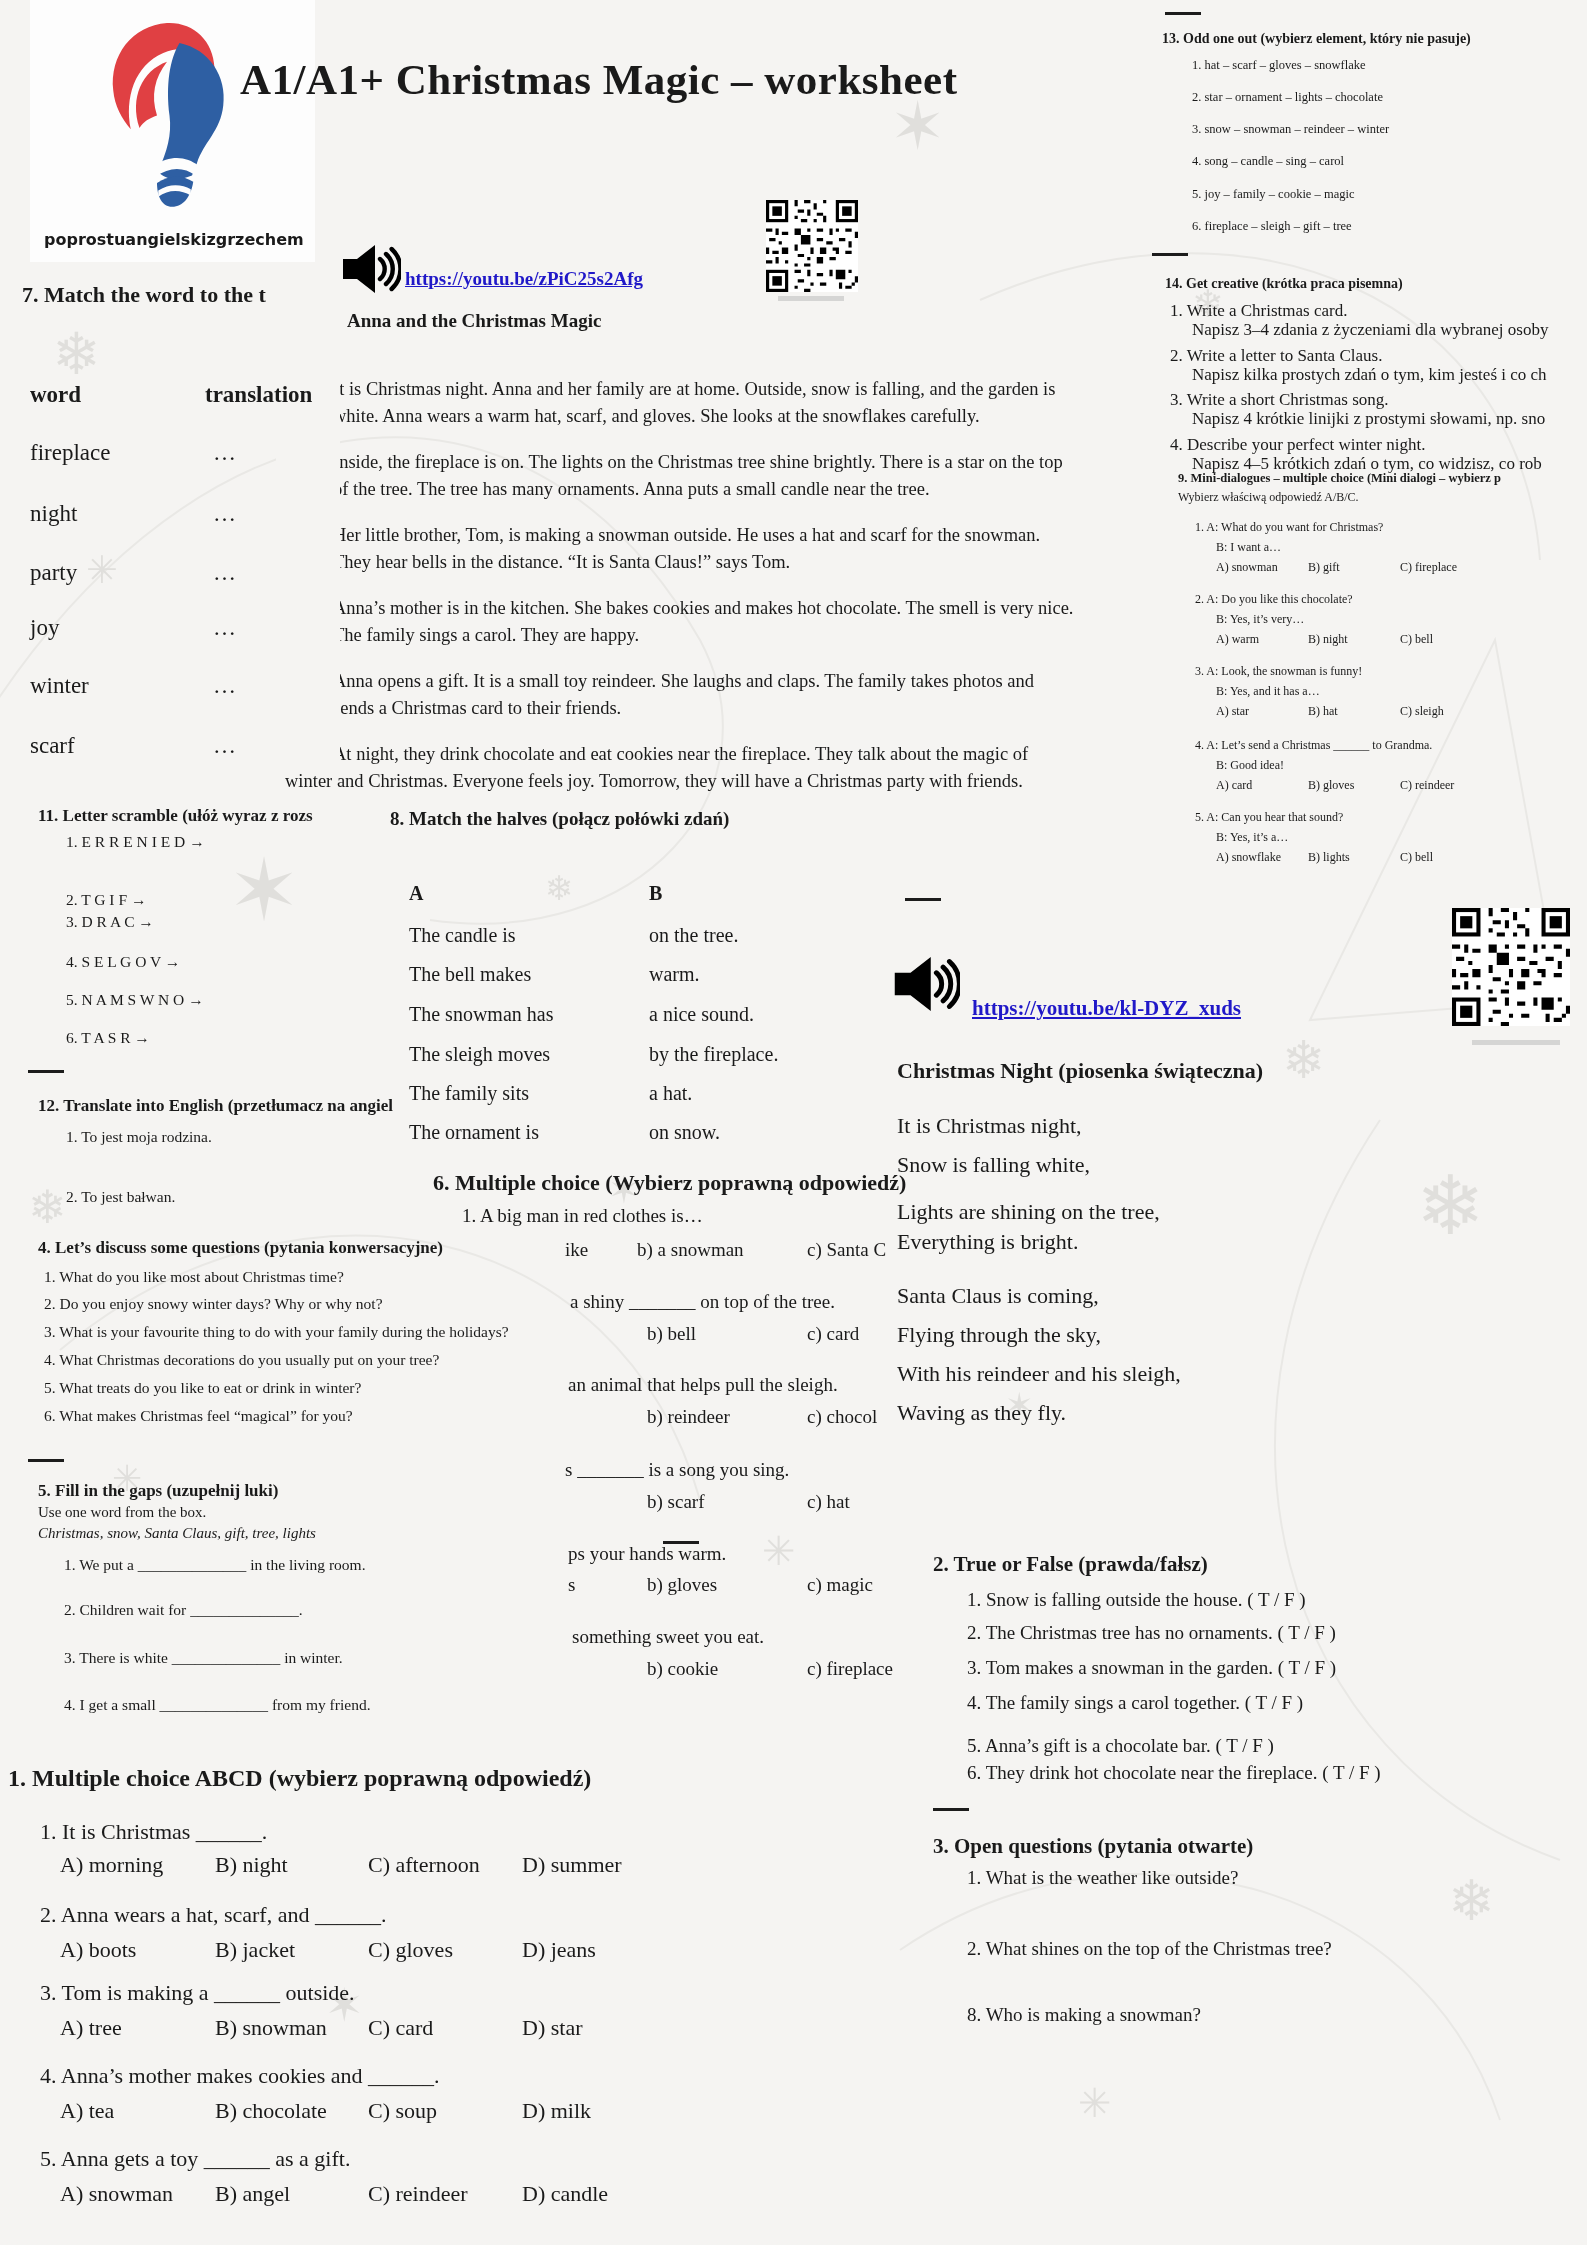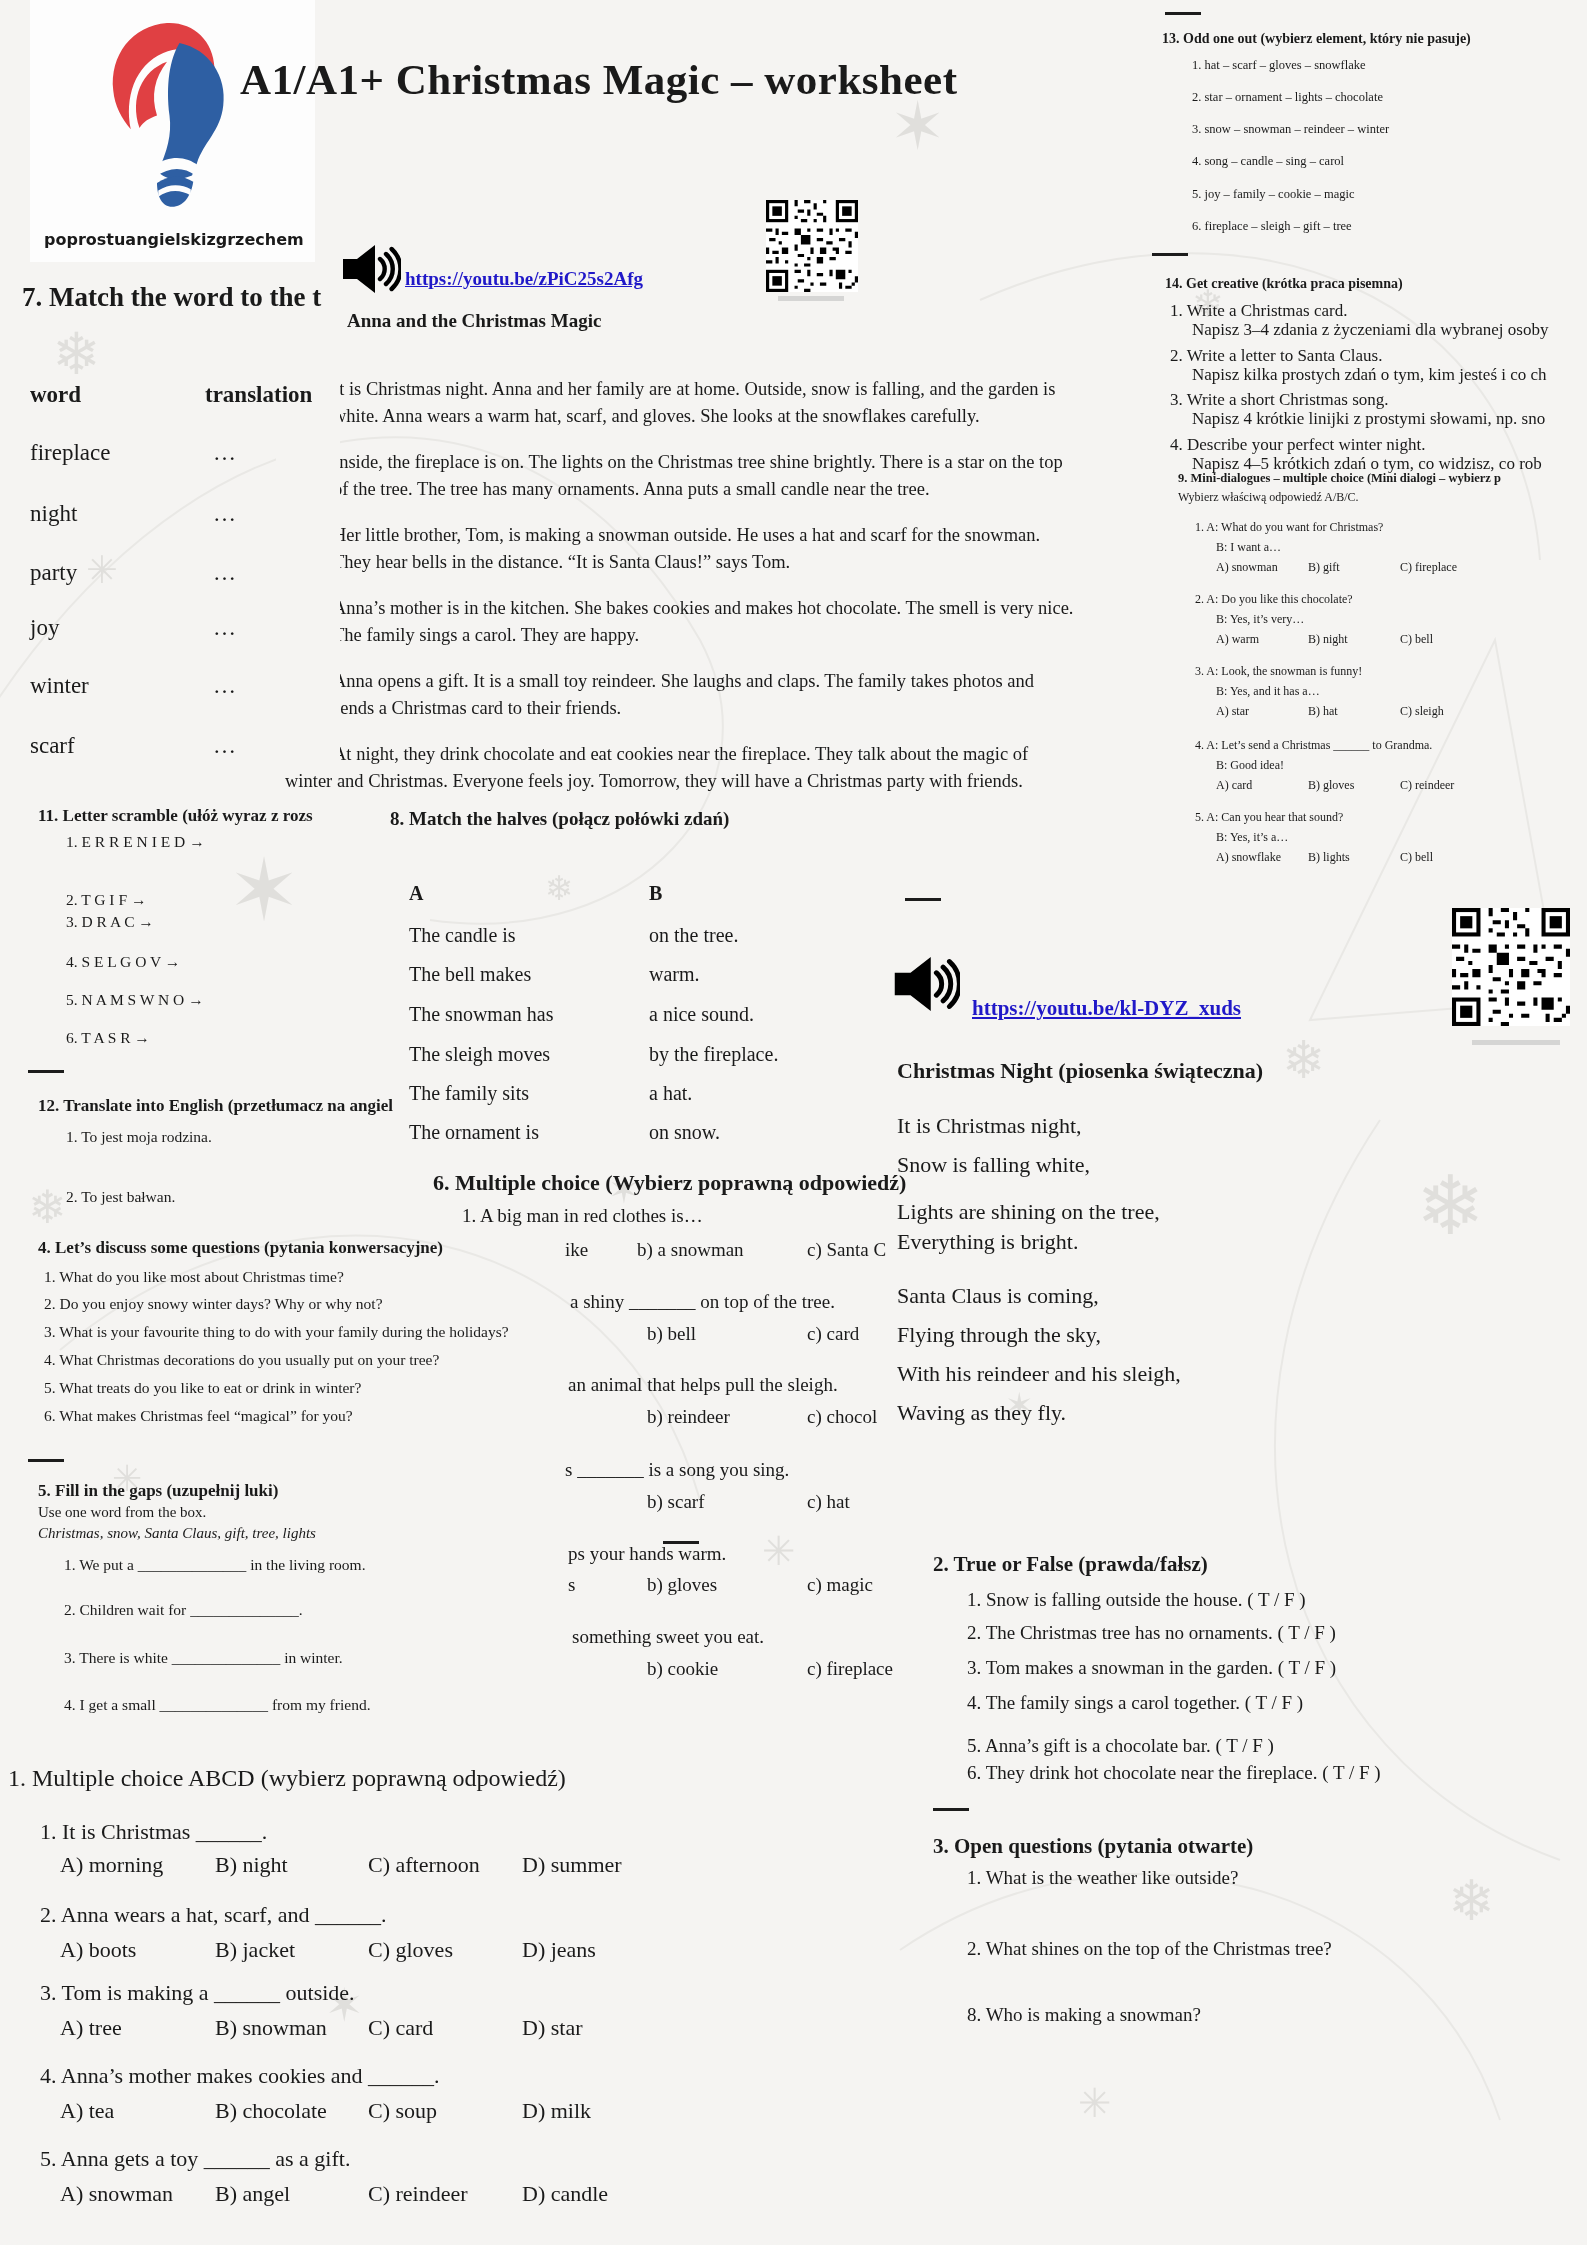--- a/index.html
+++ b/index.html
@@ -2,22 +2,22 @@
 <html><head>
 <meta charset="utf-8">
 <style>
   html,body{margin:0;padding:0;background:#e9e9e9;}
   #page{position:relative;width:1587px;height:2245px;background:#f5f4f2;overflow:hidden;
         font-family:"Liberation Serif",serif;color:#1a1a1a;}
   .el{position:absolute;white-space:nowrap;}
   .z{z-index:3;}
   
   .title{font-weight:bold;font-size:43px;letter-spacing:.5px;}
-  .h7{font-weight:bold;font-size:27px;}
-  .h1x{font-weight:normal;font-size:24px;text-align:center;}
+  .h7{font-weight:bold;font-size:22px;}
+  .h1x{font-weight:bold;font-size:24px;text-align:center;}
   .hmed{font-weight:bold;font-size:17px;}
   .h8{font-weight:bold;font-size:19px;}
   .h23{font-weight:bold;font-size:21px;}
   .h13{font-weight:bold;font-size:14px;}
   .h9{font-weight:bold;font-size:12.5px;}
   .hstory{font-weight:bold;font-size:19px;}
   .hsong{font-weight:bold;font-size:22px;}
   
   .tword{font-size:23px;}
   .thead{font-weight:bold;font-size:23px;}

